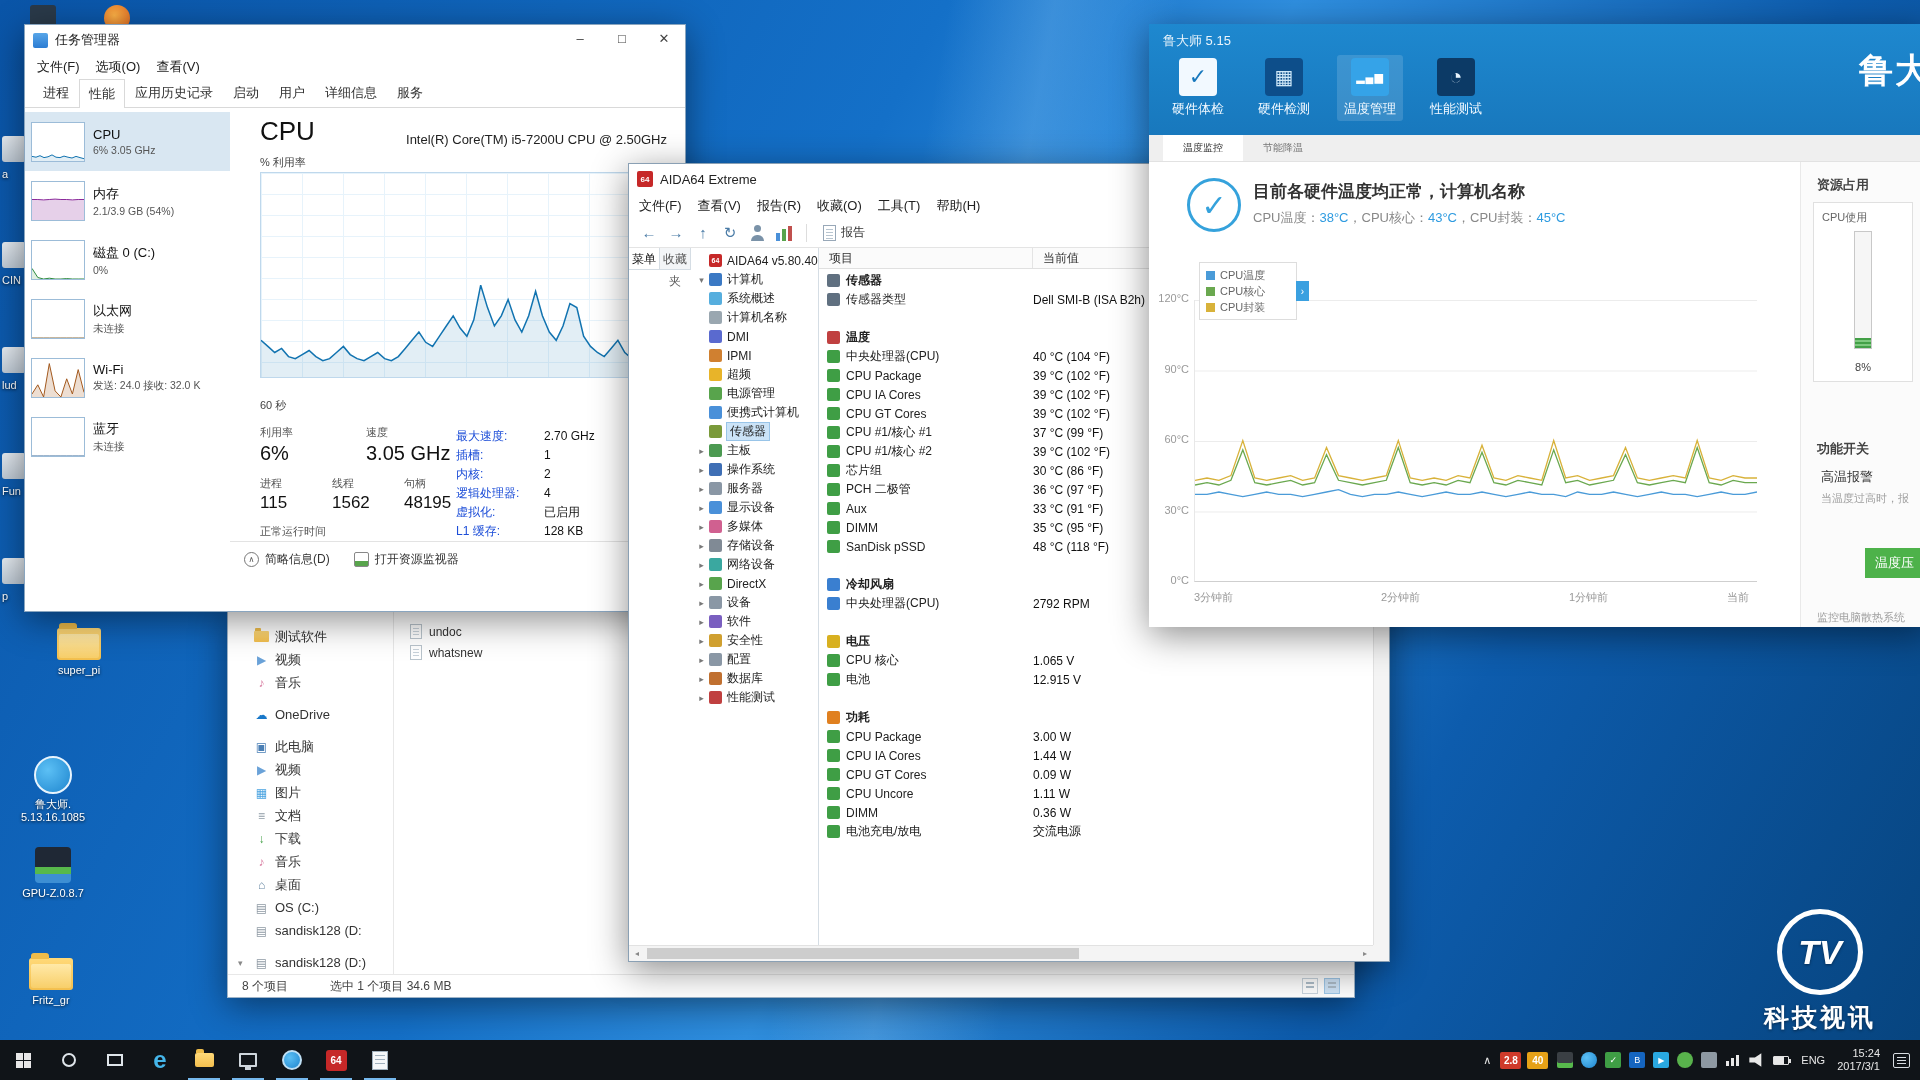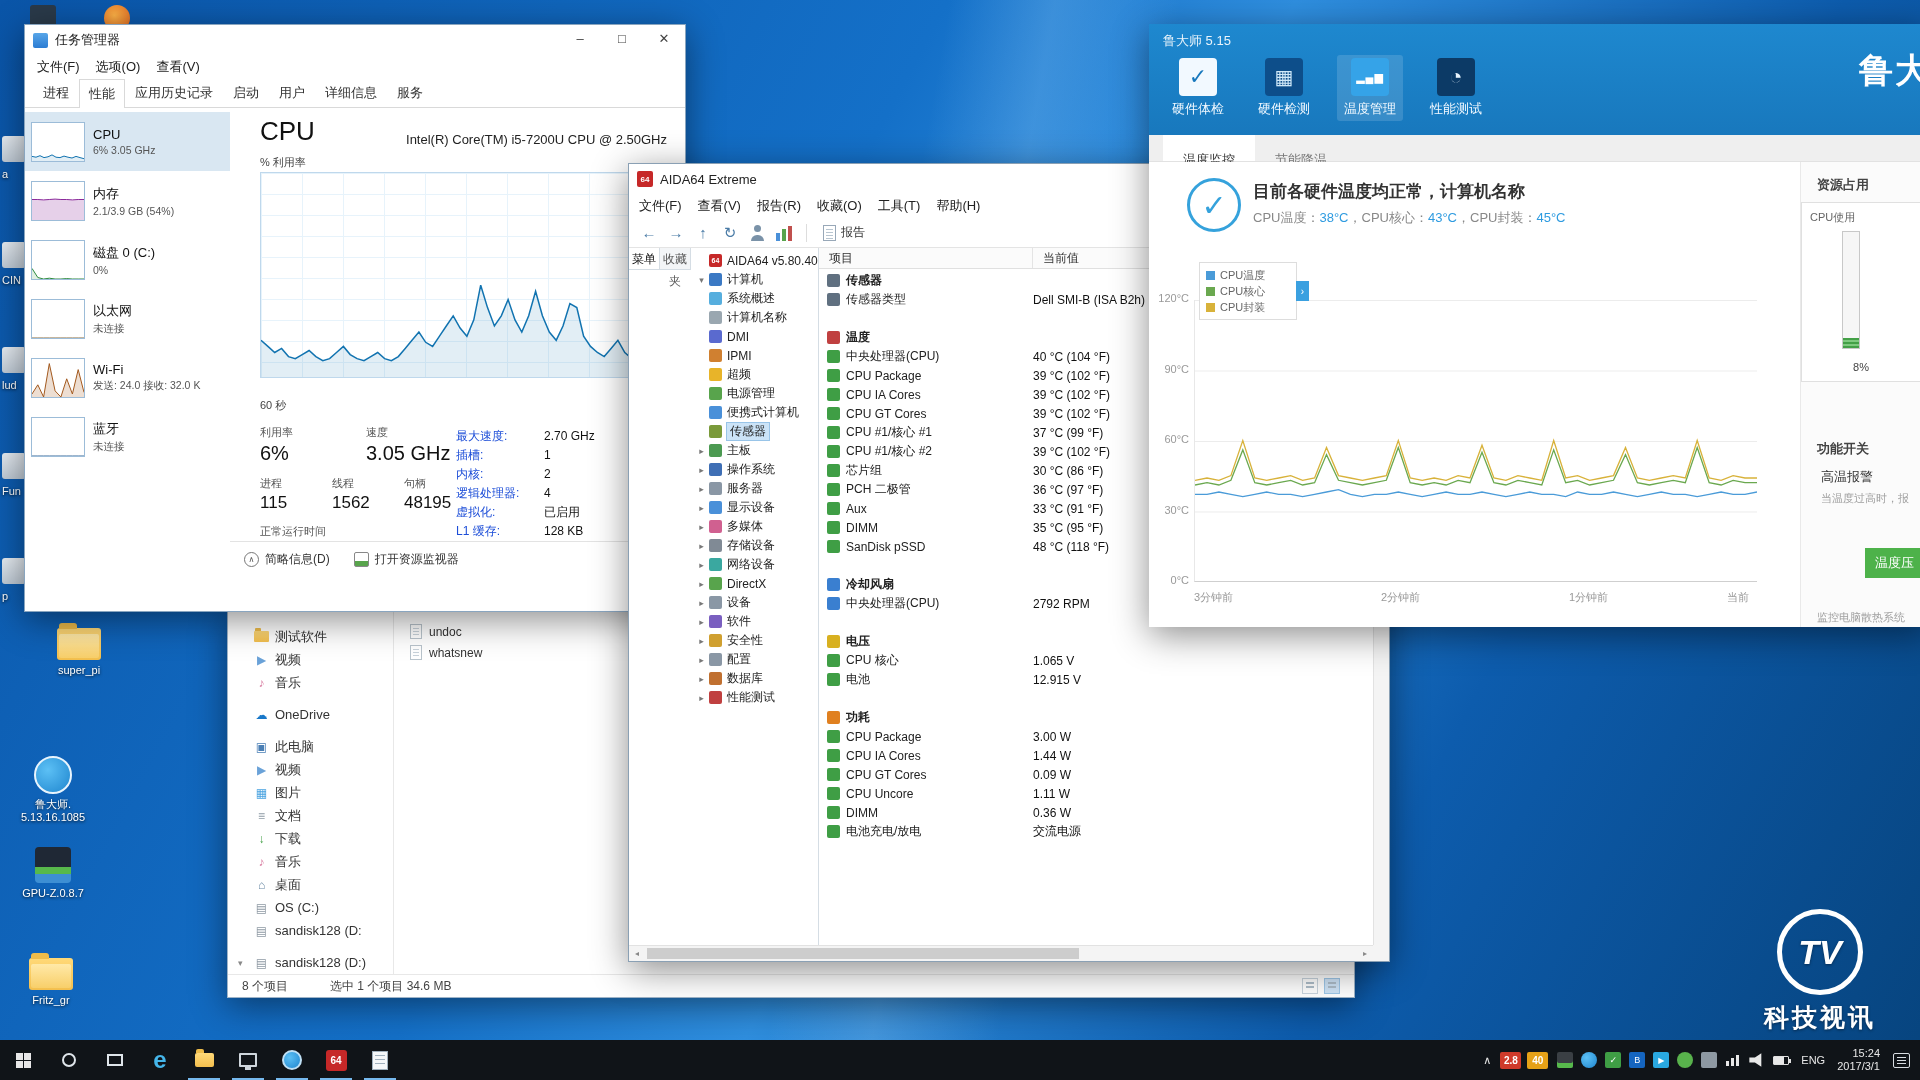--- a/index.html
+++ b/index.html
@@ -134,42 +134,42 @@
 .luda-nav-item{width:66px;text-align:center;padding:3px 0;border-radius:3px}
 .luda-nav-item.sel{background:rgba(255,255,255,.14)}
 .ln-ic{width:38px;height:38px;margin:0 auto;border-radius:4px;display:flex;align-items:center;justify-content:center}
 .ln-ic.checkup{background:#f2f9ff;color:#1878bd;font-size:22px;font-weight:bold}
 .ln-ic.detect{background:#0d4e8a;color:#cfe8f8;font-size:20px}
 .ln-ic.temp{background:#35a3e8;color:#fff;font-size:11px;letter-spacing:1px}
 .ln-ic.bench{background:#0c3a66;color:#e8f4fd;font-size:22px}
 .luda-nav-label{color:#f2f9ff;font-size:13px;margin-top:4px}
 .luda-logo{position:absolute;left:710px;top:24px;color:#fff;font-size:34px;font-weight:bold;white-space:nowrap;letter-spacing:2px}
 .luda-tabs{position:absolute;top:111px;left:0;right:0;height:27px;background:#efefef;border-bottom:1px solid #e2e2e2;display:flex;padding-left:14px}
-.luda-tab{padding:12px 20px;line-height:26px;font-size:13px;color:#777}
+.luda-tab{padding:0 20px;line-height:26px;font-size:10px;color:#777}
 .luda-tab.active{background:#fff;color:#333}
 .luda-content{position:absolute;top:138px;left:0;width:651px;bottom:0;background:#fff}
 .luda-check{position:absolute;left:38px;top:16px;width:54px;height:54px;border:3px solid #35a2dc;border-radius:50%;display:flex;align-items:center;justify-content:center;color:#35a2dc;font-size:30px}
 .luda-check::before{content:'✓'}
 .luda-status-title{position:absolute;left:104px;top:18px;font-size:17px;font-weight:bold;color:#333}
 .luda-temps{position:absolute;left:104px;top:47px;font-size:13px}
 .luda-temps .tl{color:#888}
 .luda-temps .tv{color:#2e9be0}
 .luda-legend{position:absolute;left:50px;top:100px;width:98px;background:#fff;border:1px solid #ddd;padding:4px 6px;z-index:2}
 .luda-legend-row{display:flex;align-items:center;gap:5px;height:16px;font-size:11px;color:#666}
 .luda-legend-sq{width:9px;height:9px;flex:0 0 auto}
 .luda-legend-exp{position:absolute;right:-13px;top:18px;width:13px;height:20px;background:#3aa0e0;color:#fff;font-size:10px;display:flex;align-items:center;justify-content:center}
 .luda-plot{position:absolute;left:45px;top:138px;width:563px;height:282px;border-bottom:1px solid #cfcfcf;border-left:1px solid #e8e8e8;
  background-image:linear-gradient(to bottom,#ececec 1px,transparent 1px);background-size:100% 70.5px;overflow:hidden}
 .luda-yl{position:absolute;left:0;width:40px;text-align:right;font-size:11px;color:#999}
 .luda-xl{position:absolute;top:428px;font-size:11px;color:#999}
 .luda-side{position:absolute;top:138px;left:651px;right:0;bottom:0;background:#fbfbfb;border-left:1px solid #e9e9e9}
 .ls-title{position:absolute;left:16px;font-size:13px;font-weight:bold;color:#444}
 .ls-title.res{top:14px}
 .ls-title.switch{top:278px}
-.ls-box{position:absolute;left:0;top:40px;width:120px;height:180px;border:1px solid #e0e0e0;background:#fff}
+.ls-box{position:absolute;left:12px;top:40px;width:100px;height:180px;border:1px solid #e0e0e0;background:#fff}
 .ls-cpu-label{position:absolute;left:8px;top:7px;font-size:11px;color:#666}
 .ls-gauge{position:absolute;left:40px;top:28px;width:18px;height:118px;border:1px solid #c8c8c8;background:#f6f6f6}
 .ls-gauge-fill{position:absolute;left:0;right:0;bottom:0;height:9%;background:repeating-linear-gradient(to top,#43a047 0 2px,#7ec97f 2px 4px)}
 .ls-cpu-value{position:absolute;left:0;right:0;bottom:8px;text-align:center;font-size:11px;color:#444}
 .ls-alarm-title{position:absolute;left:20px;top:306px;font-size:13px;color:#333}
 .ls-alarm-desc{position:absolute;left:20px;top:329px;font-size:11px;color:#a0a0a0;white-space:nowrap;overflow:hidden;max-width:108px}
 .ls-button{position:absolute;left:64px;top:386px;width:76px;height:30px;background:#4db24a;color:#fff;font-size:13px;display:flex;align-items:center;justify-content:flex-start;padding-left:10px}
 .ls-footer{position:absolute;left:16px;top:448px;font-size:11px;color:#a0a0a0;white-space:nowrap;overflow:hidden;max-width:112px}
 
 

